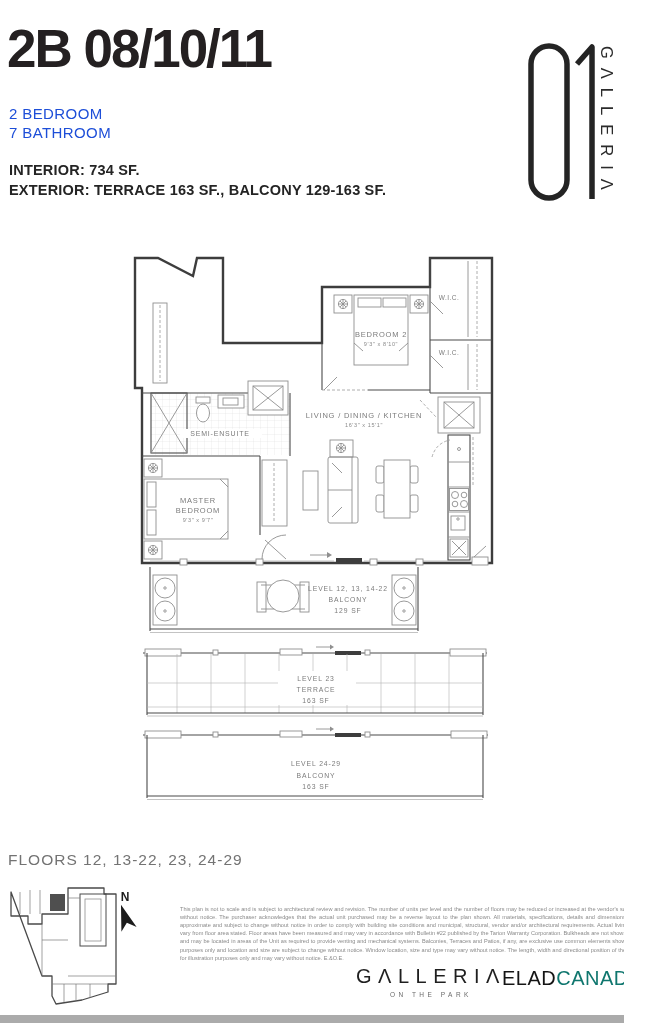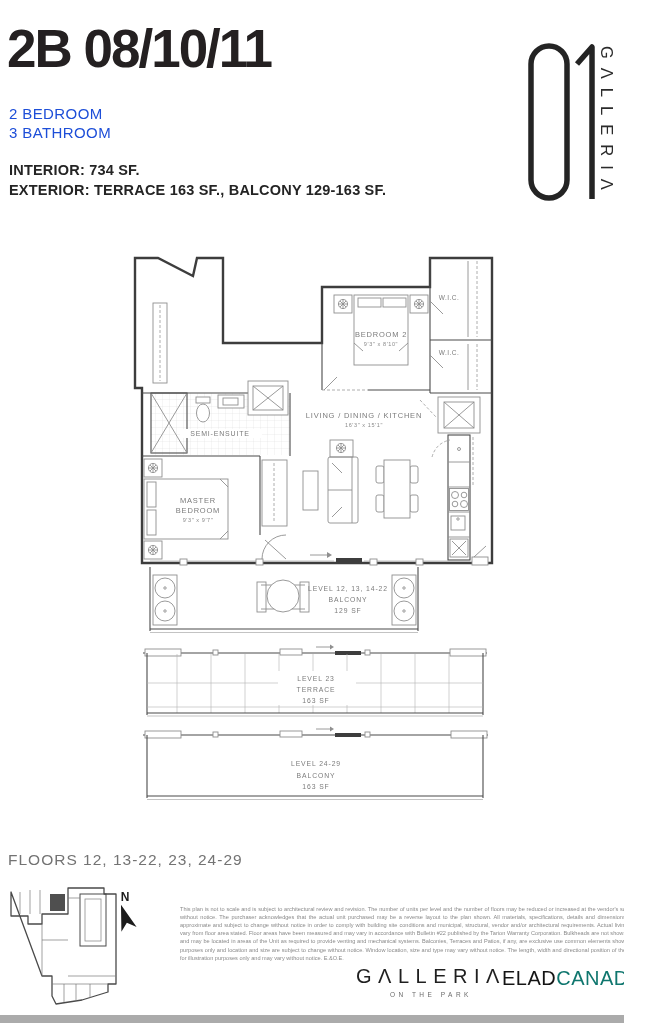--- a/index.html
+++ b/index.html
@@ -51,21 +51,21 @@
   .logo-elad .b{font-weight:400;margin-top:6px;} .logo-elad .l{font-weight:400;color:#0f766e;}
   .bottombar{position:absolute;left:0;top:1015px;width:664px;height:8px;background:#ababab;}
 </style>
 </head>
 <body>
 
 <div id="page">
 
   <div class="title">2B 08/10/11</div>
   <div class="subline sub1">2 BEDROOM</div>
-  <div class="subline sub2">3 BATHROOM</div>
+  <div class="subline sub2">7 BATHROOM</div>
   <div class="sfline sf1">INTERIOR: 734 SF.</div>
   <div class="sfline sf2">EXTERIOR: TERRACE 163 SF., BALCONY 129-163 SF.</div>
 
   <div class="brand-number">
     <svg width="72" height="162" viewBox="0 0 72 162">
       <rect x="4" y="4" width="36" height="152" rx="18" fill="none" stroke="#242424" stroke-width="5.5"></rect>
       <path d="M50,22 L65,5 L65,157" fill="none" stroke="#242424" stroke-width="5.5" stroke-linejoin="round"></path>
     </svg>
   </div>
   <div class="brand-vert">GΛLLERIΛ</div>

